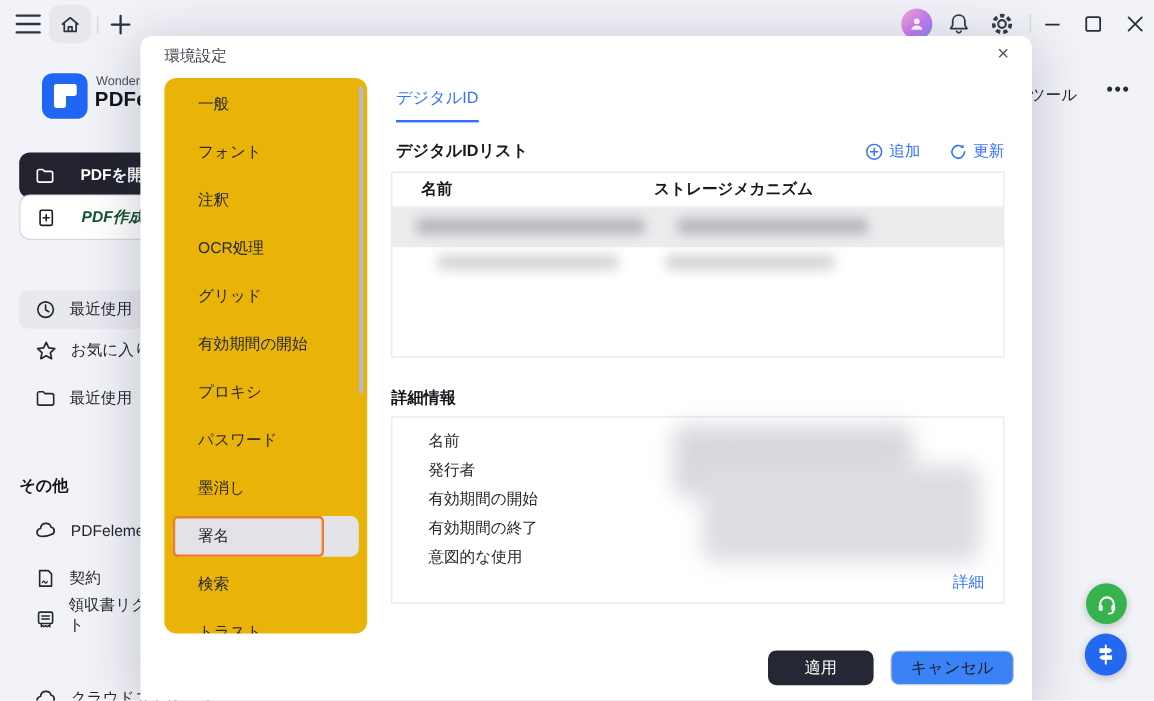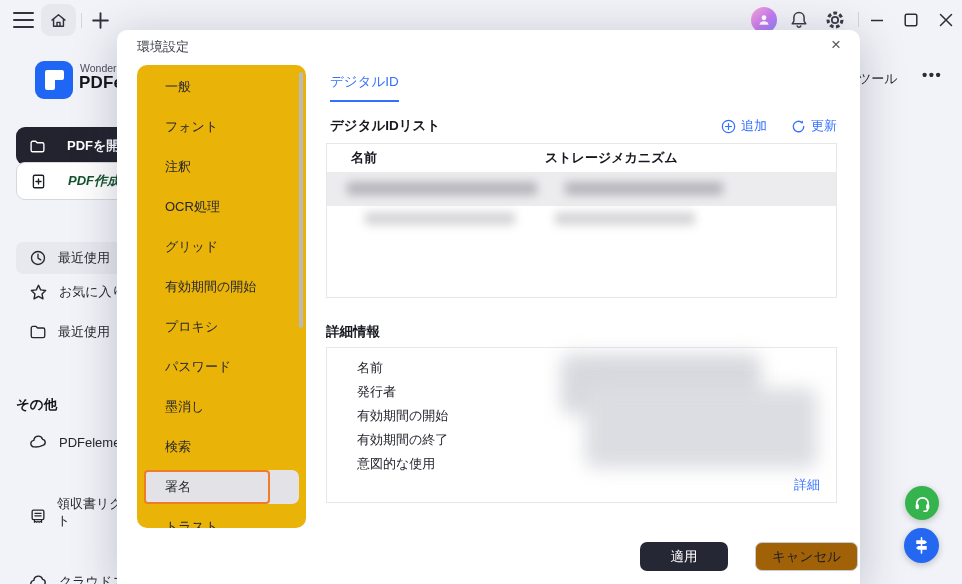--- a/index.html
+++ b/index.html
@@ -71,21 +71,21 @@
   .redact { position:absolute; border-radius:3px; filter:blur(5px); }
 
   .dt-title { position:absolute; left:0; top:258px; font-size:13.5px; font-weight:700; color:#16181e; }
   .dt-box { position:absolute; left:0; top:282px; width:511px; height:156px; border:1px solid #e7e7ea; background:#fff; }
   .dt-label { position:absolute; left:30px; font-size:13px; color:#24262d; }
   .dt-blob { position:absolute; filter:blur(9px); border-radius:10px; }
   .dt-more { position:absolute; right:16px; top:128px; font-size:13px; color:#3370ff; cursor:pointer; }
 
   .btn { position:absolute; top:512px; height:29px; border-radius:7px; display:flex; align-items:center; justify-content:center; font-size:13.5px; font-weight:400; cursor:pointer; }
   .btn-apply { left:523px; width:88px; background:#262734; color:#fff; }
-  .btn-cancel { left:638px; width:103px; background:#a16207; color:#1c1e26; border:1px solid #c9cad1; }
+  .btn-cancel { left:625px; width:103px; background:#3b82f6; color:#1c1e26; border:1px solid #c9cad1; }
 
   
   .float-circle { position:absolute; border-radius:50%; display:flex; align-items:center; justify-content:center; box-shadow:0 2px 7px rgba(0,0,0,.22); z-index:20; cursor:pointer; }
   .float-green { left:905px; top:486px; width:34px; height:34px; background:#35b44e; }
   .float-blue { left:904px; top:528px; width:35px; height:35px; background:#2468f2; }
 </style>
 </head>
 <body>
 
 <div id="screen">
@@ -200,20 +200,29 @@
   <div class="sb-section">その他</div>
 
   <div class="sb-item" style="top:426px;">
     <span class="ic">
       <svg width="19" height="19" viewBox="0 0 20 20">
           <path d="M5.6 14.6a3.4 3.4 0 0 1-.5-6.8 4.7 4.7 0 0 1 9.2-1.1 3.2 3.2 0 0 1 .2 6.3 17 17 0 0 1-8.9 1.6z" fill="none" stroke="#25272e" stroke-width="1.5" stroke-linejoin="round"></path>
         </svg>
     </span>
     <span>PDFelement</span>
   </div>
+  <div class="sb-item" style="top:466px;">
+    <span class="ic">
+      <svg width="18" height="18" viewBox="0 0 20 20">
+          <path d="M4.5 2.8h8l3 3v11.4h-11z" fill="none" stroke="#25272e" stroke-width="1.5" stroke-linejoin="round"></path>
+          <path d="M7 13.8c1-1.6 2-1.6 2.4-.3.4 1.2 1.2 1.2 2.2-.4" fill="none" stroke="#25272e" stroke-width="1.3" stroke-linecap="round"></path>
+        </svg>
+    </span>
+    <span>契約</span>
+  </div>
   <div class="sb-item" style="top:496px;height:40px;">
     <span class="ic">
       <svg width="18" height="18" viewBox="0 0 20 20">
           <rect x="3.5" y="3.5" width="13" height="10.5" rx="1.5" fill="none" stroke="#25272e" stroke-width="1.5"></rect>
           <path d="M6.5 7h7M6.5 9.8h7" stroke="#25272e" stroke-width="1.3" stroke-linecap="round"></path>
           <path d="M6 14v3l1.3-1 1.3 1 1.4-1 1.4 1 1.3-1 1.3 1v-3" fill="none" stroke="#25272e" stroke-width="1.3" stroke-linejoin="round"></path>
         </svg>
     </span>
   </div>
   <div class="sb-two-line">領収書リクエスト</div>
@@ -255,27 +264,27 @@
       <div class="nav-item">
           <span class="lbl">プロキシ</span>
         </div>
       <div class="nav-item">
           <span class="lbl">パスワード</span>
         </div>
       <div class="nav-item">
           <span class="lbl">墨消し</span>
         </div>
       <div class="nav-item">
-          <span class="lbl">検索</span>
-        </div>
-      <div class="nav-item">
         <div class="sel-bg"></div>
         <div class="sel-orange"></div>
         <span class="lbl">署名</span>
       </div>
+      <div class="nav-item">
+          <span class="lbl">検索</span>
+        </div>
       <div class="nav-item">
           <span class="lbl">トラスト</span>
         </div>
       <div class="nav-scroll"></div>
     </div>
 
     <div class="content">
       <div class="tabs">
         <span class="tab active">デジタルID</span>
       </div>

